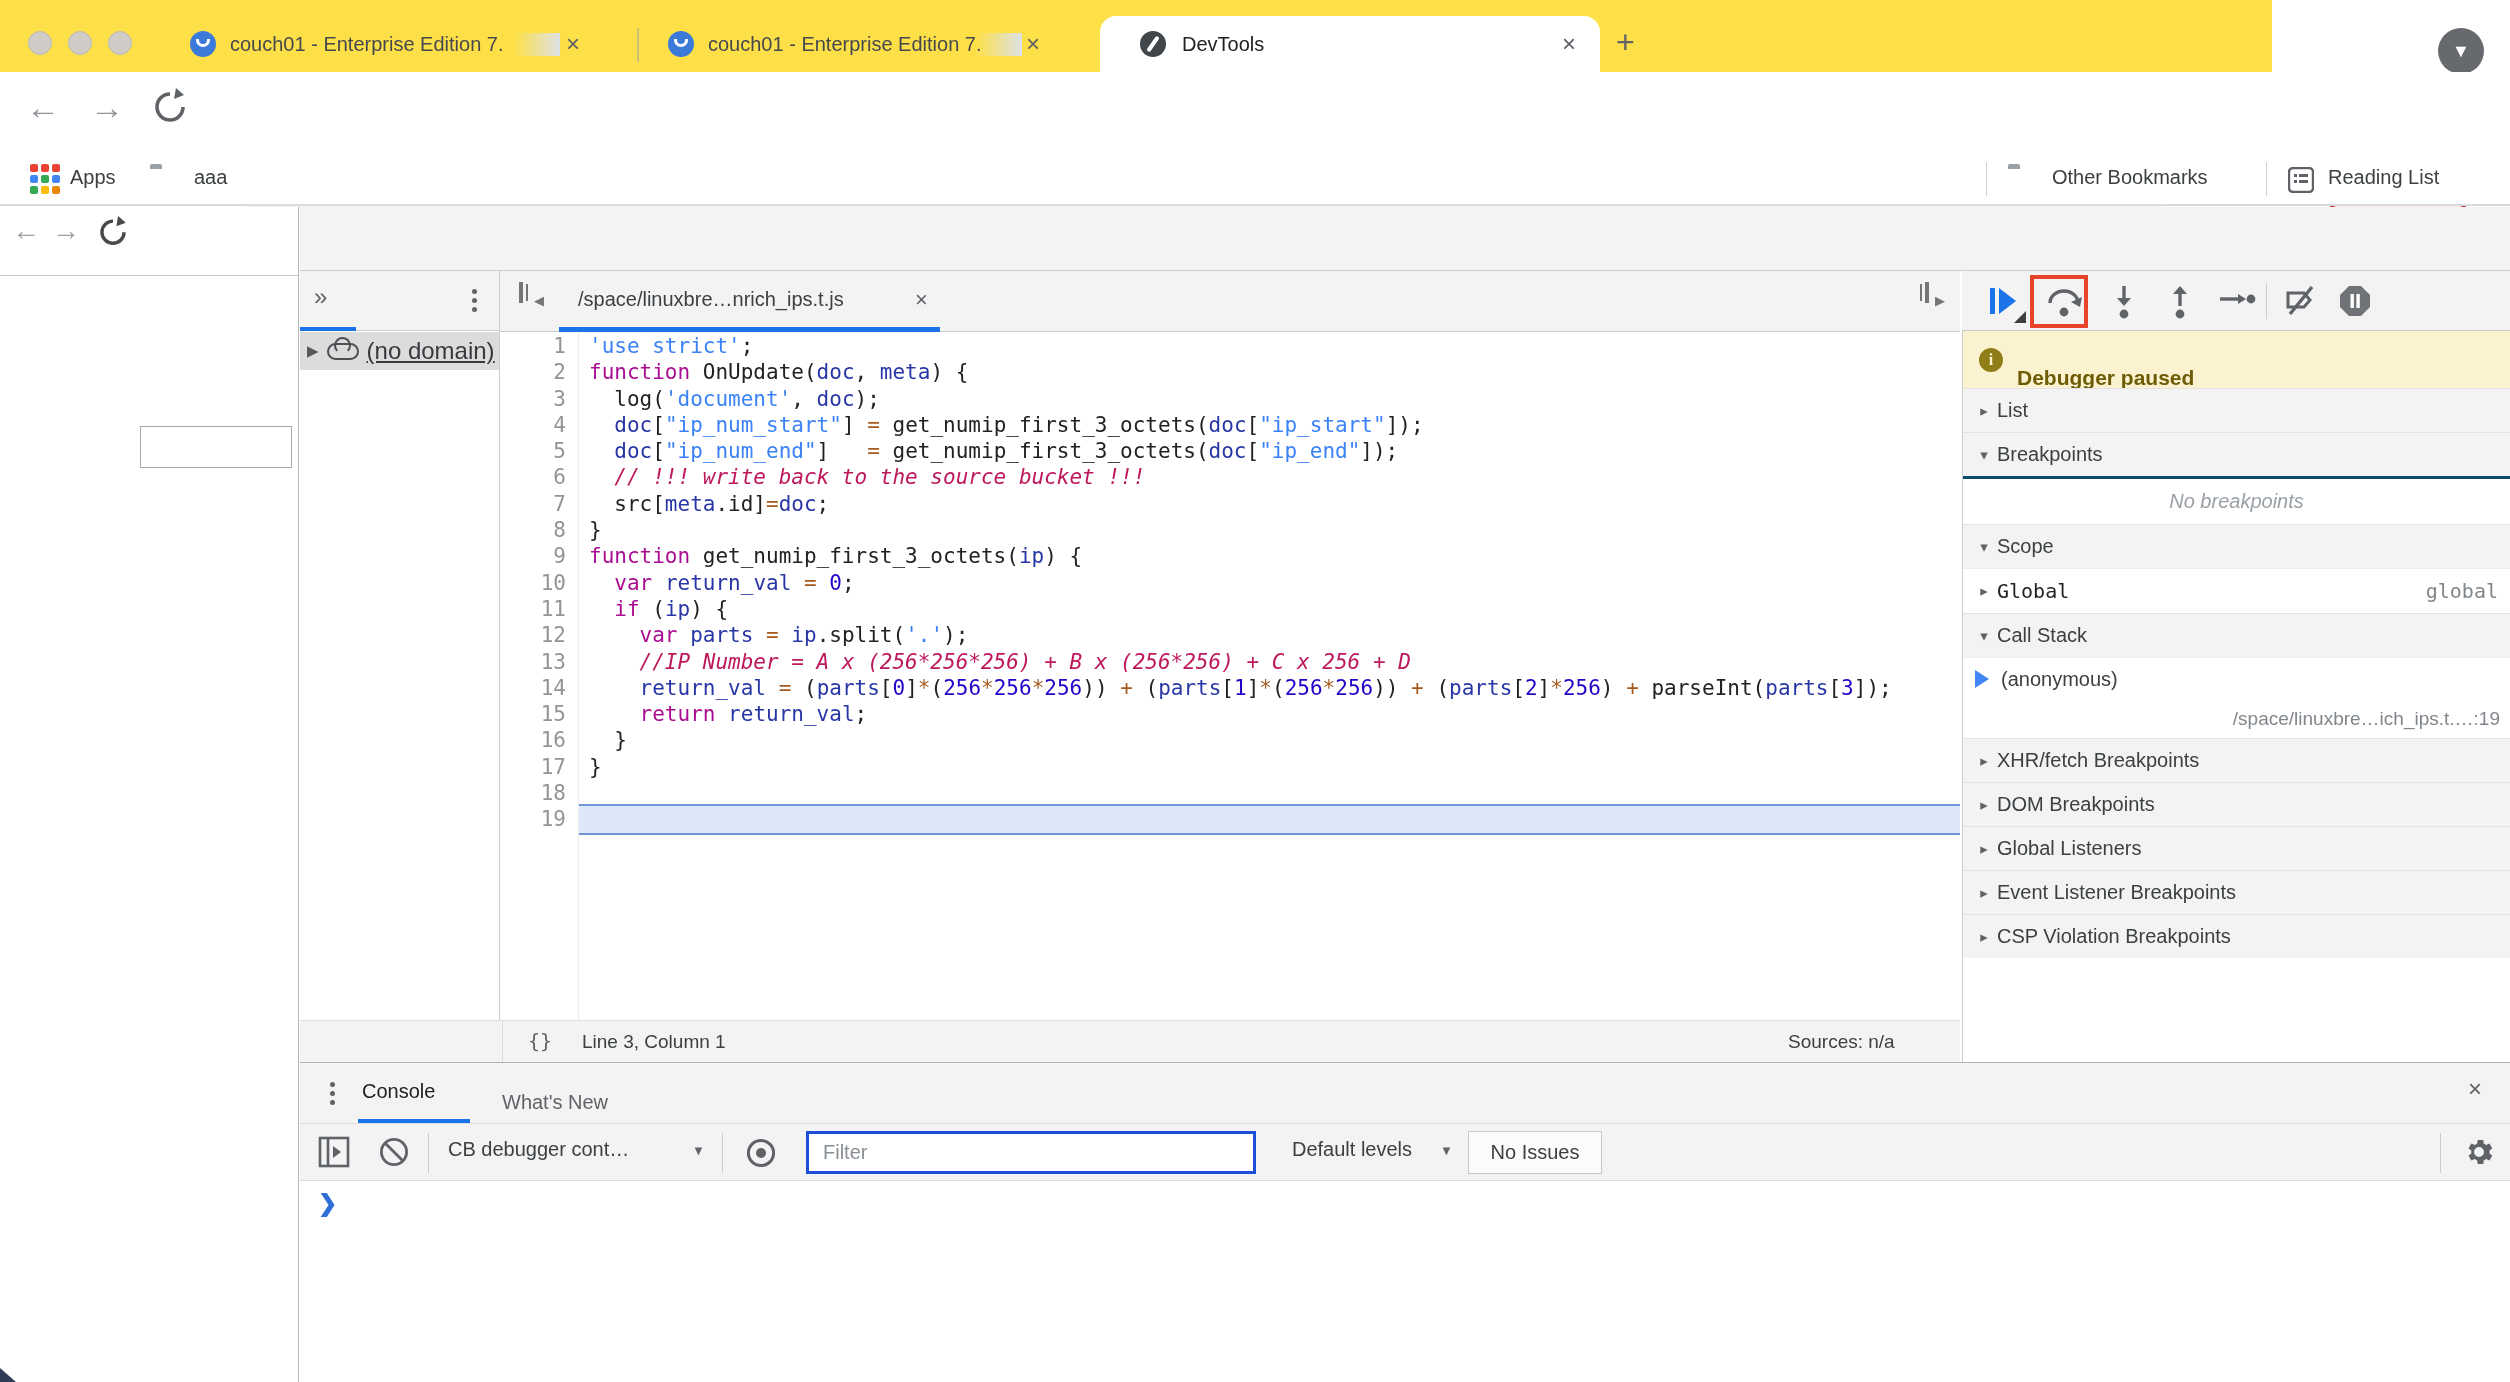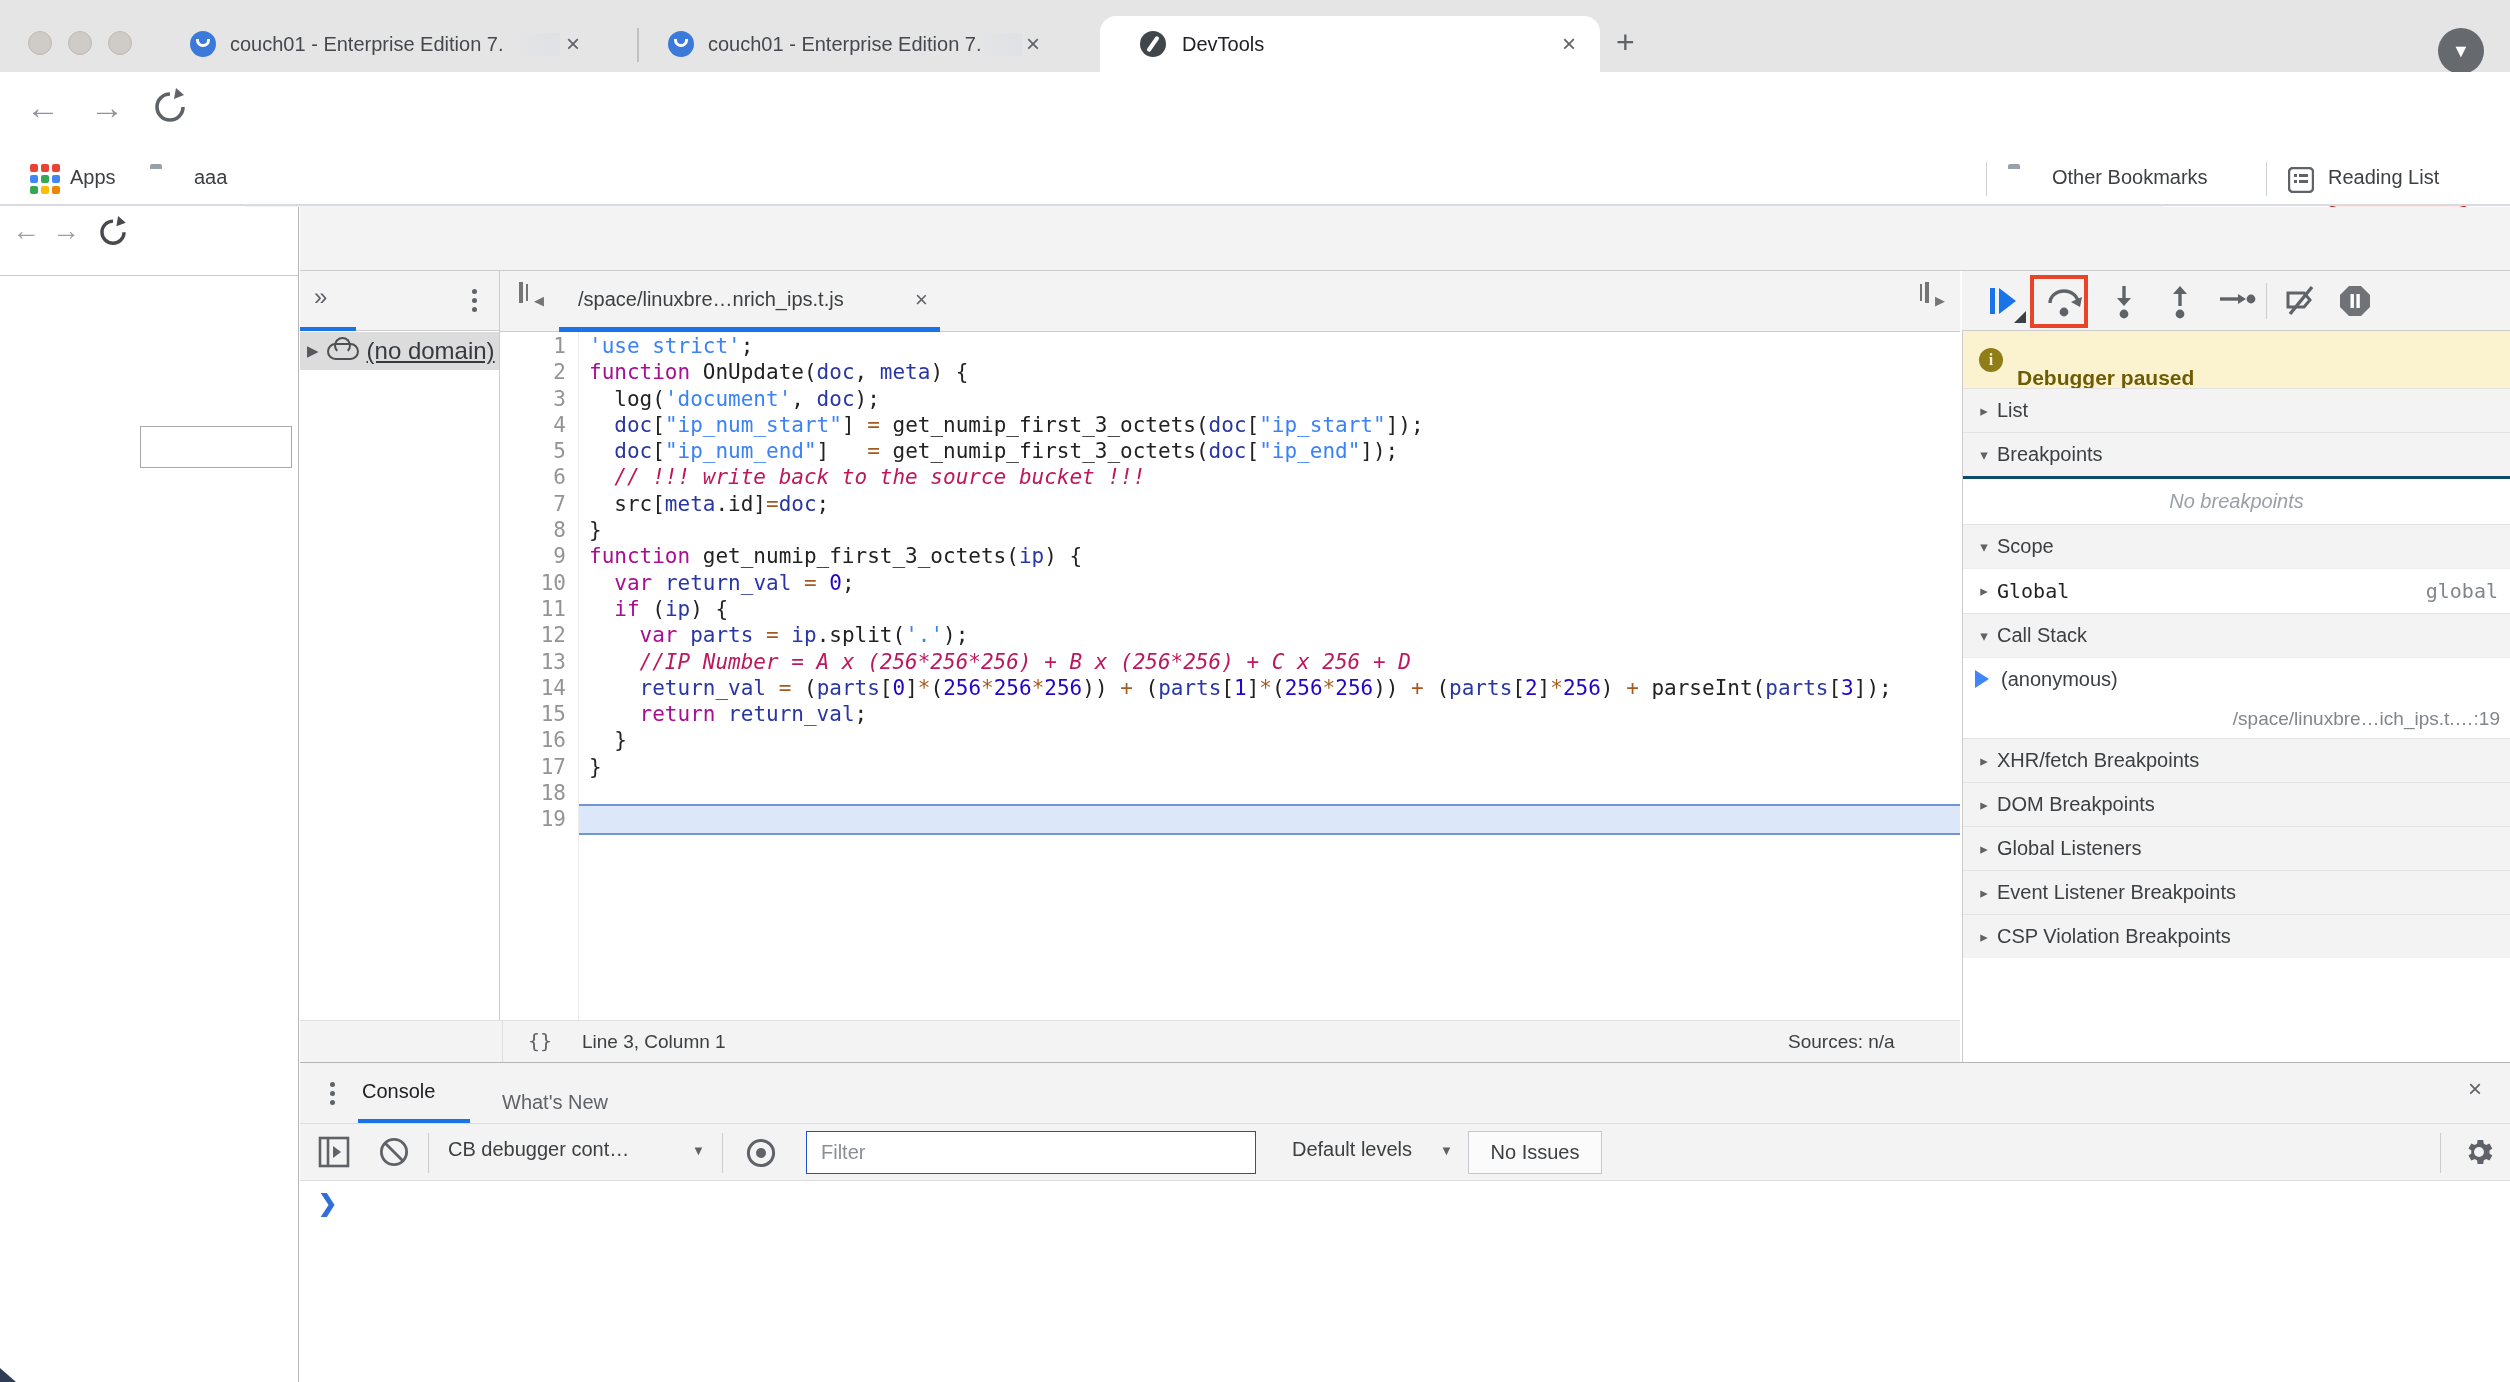--- a/index.html
+++ b/index.html
@@ -1,21 +1,21 @@
 <!DOCTYPE html>
 <html><head>
 <meta charset="utf-8">
 <style>
   html,body{margin:0;padding:0;background:#fff;}
   #screen{position:relative;width:2510px;height:1382px;overflow:hidden;
     font-family:"Liberation Sans",sans-serif;color:#3c4043;background:#fff;}
   .abs{position:absolute;}
   .flexc{display:flex;align-items:center;}
   
-  .tabstrip{left:0;top:0;width:2510px;height:72px;background:#e5e5e5;}
+  .tabstrip{left:0;top:0;width:2224px;height:72px;background:#fde047;padding-left:48px;}
   .light{width:22px;height:22px;border-radius:50%;background:#cfccc8;border:1px solid #bdbab6;top:31px;}
   .btab{top:16px;height:56px;}
   .btab .title{font-size:20px;color:#45494e;white-space:nowrap;overflow:hidden;}
   .fade{position:absolute;top:0;right:0;width:46px;height:100%;background:linear-gradient(90deg,rgba(222,225,230,0),#dee1e6);}
   .tabx{font-size:24px;color:#5f6368;line-height:1;}
   .tabdiv{width:2px;background:#9aa0a6;opacity:.5;top:28px;height:34px;}
   .activetab{background:#fff;border-radius:16px 16px 0 0;}
   .favic{width:26px;height:26px;border-radius:50%;position:relative;}
   .cb{background:#3b7ad9;}
   .cb::after{content:"";position:absolute;left:6px;top:8px;width:14px;height:8px;border:3px solid #fff;border-top:none;border-radius:0 0 8px 8px;box-sizing:border-box;}
@@ -100,21 +100,21 @@
   .sb-scope .val{margin-left:auto;margin-right:12px;color:#80868b;}
   .sb-frame{height:42px;display:flex;align-items:center;background:#fff;font-size:20px;color:#3c4043;border-top:1px solid #eee;}
   .sb-frame .mark{width:0;height:0;border-left:14px solid #4285f4;border-top:9px solid transparent;border-bottom:9px solid transparent;margin-left:12px;margin-right:12px;flex:none;}
   .sb-loc{height:38px;display:flex;align-items:center;justify-content:flex-end;background:#fff;font-size:19px;color:#80868b;padding-right:10px;}
   
   .drawer{left:300px;top:1062px;width:2210px;height:320px;background:#fff;border-top:1px solid #b3b3b3;box-sizing:border-box;}
   .drtabs{left:300px;top:1063px;width:2210px;height:60px;background:#f3f3f3;}
   .drtab{font-size:20px;}
   .drunder{left:358px;top:1119px;width:112px;height:4px;background:#1a73e8;}
   .drtb{left:300px;top:1123px;width:2210px;height:58px;background:#f3f3f3;border-top:1px solid #ddd;border-bottom:1px solid #ddd;box-sizing:border-box;}
-  .filterin{left:806px;top:1130px;width:450px;height:43px;background:#fff;border:1px solid #1d4ed8;box-sizing:border-box;display:flex;align-items:center;}
+  .filterin{left:806px;top:1130px;width:450px;height:43px;background:#fff;border:3px solid #1d4ed8;box-sizing:border-box;display:flex;align-items:center;}
   .filterin span{margin-left:14px;font-size:20px;color:#8a8f94;}
   .noissues{left:1468px;top:1130px;width:134px;height:43px;background:#fbfbfb;border:1px solid #c5c8cc;box-sizing:border-box;display:flex;align-items:center;justify-content:center;font-size:20px;color:#3c4043;}
   .prompt{left:318px;top:1190px;font-size:23px;color:#2f6fd6;font-weight:bold;}
   .ddarrow{font-size:13px;color:#5f6368;}
   svg{display:block;}
 </style>
 </head>
 <body>
 
 <div id="screen">

